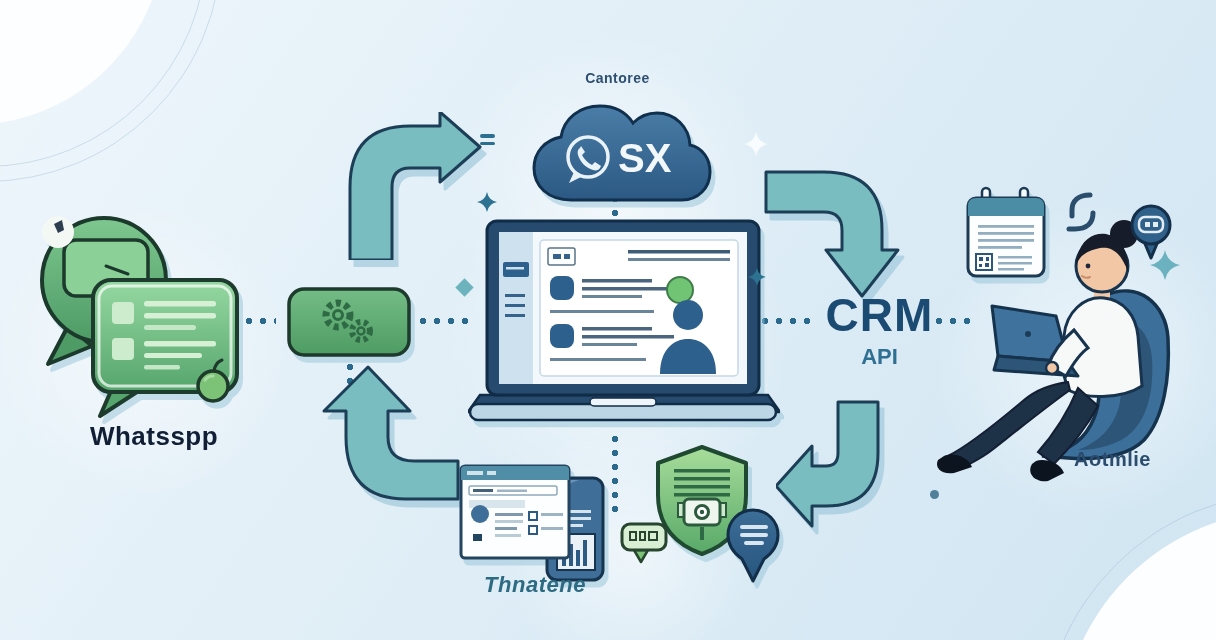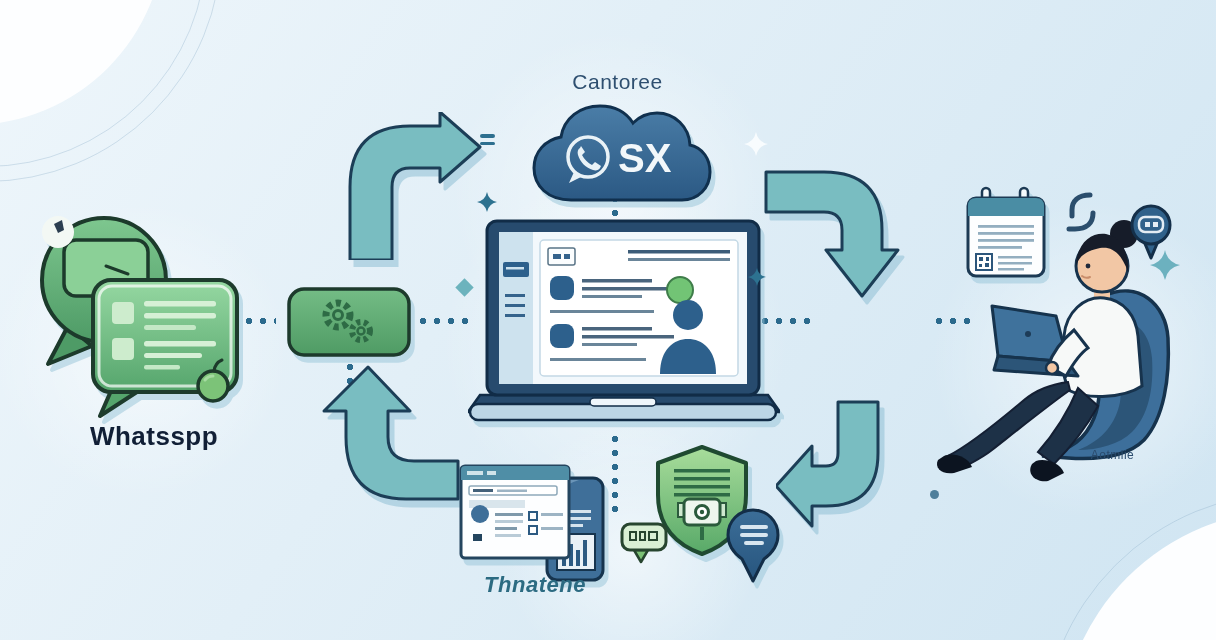--- a/index.html
+++ b/index.html
@@ -13,26 +13,26 @@
     background:radial-gradient(circle,rgba(255,255,255,.55),rgba(255,255,255,0) 70%);}
   .bgcircle{position:absolute;border-radius:50%;background:#fdfeff;}
   .bgring{position:absolute;border-radius:50%;border:1px solid rgba(140,175,200,.35);}
   .dots-h{position:absolute;height:6px;background-repeat:repeat-x;background-size:14px 6px;
     background-image:radial-gradient(circle 3px at 3px 3px,#2b6a8d 98%,transparent);}
   .dots-v{position:absolute;width:6px;background-repeat:repeat-y;background-size:6px 14px;
     background-image:radial-gradient(circle 3px at 3px 3px,#2b6a8d 98%,transparent);}
   .arrow{filter:drop-shadow(5px 7px 0 rgba(150,195,215,.6));}
   .shadowed{filter:drop-shadow(4px 6px 0 rgba(150,195,215,.5));}
   .label{position:absolute;text-align:center;}
-  .label-cloud{font-size:21px;font-weight:400;color:#2e4f70;letter-spacing:.5px;}
+  .label-cloud{font-size:14px;font-weight:700;color:#2e4f70;letter-spacing:.5px;}
   .label-whatsapp{font-size:26px;font-weight:800;color:#111f36;letter-spacing:.5px;}
   .label-crm{font-size:46px;font-weight:800;color:#1b4a72;letter-spacing:1px;line-height:1;}
   .label-api{font-size:22px;font-weight:600;color:#2f6f92;margin-top:6px;}
   .label-teal{font-size:22px;font-weight:600;color:#2c6b82;letter-spacing:.5px;font-style:italic;}
-  .label-person{font-size:12px;font-weight:400;color:#2b4c6e;letter-spacing:.5px;}
+  .label-person{font-size:20px;font-weight:700;color:#2b4c6e;letter-spacing:.5px;}
   .eqbar{width:15px;height:3.5px;background:#2d6f8f;border-radius:2px;margin-bottom:4px;}
   .diamond{position:absolute;background:#6cb3bd;transform:rotate(45deg);}
 </style>
 </head>
 <body>
 
 <div class="canvas">
 
   <div class="bgring" style="left:-250px;top:-290px;width:470px;height:470px;"></div>
   <div class="bgring" style="left:-235px;top:-275px;width:440px;height:440px;"></div>
@@ -169,20 +169,24 @@
           <stop offset="1" stop-color="#4f9b64"></stop>
       </linearGradient>
     </defs>
     <rect x="3" y="3" width="120" height="66" rx="15" fill="url(#g3)" stroke="#1d3a2c" stroke-width="3.5"></rect>
     <circle cx="52" cy="29" r="12" fill="none" stroke="#2e6b45" stroke-width="7" stroke-dasharray="5 4"></circle>
     <circle cx="52" cy="29" r="4.5" fill="none" stroke="#2e6b45" stroke-width="3"></circle>
     <circle cx="75" cy="45" r="9" fill="none" stroke="#2e6b45" stroke-width="6" stroke-dasharray="4 3.5"></circle>
     <circle cx="75" cy="45" r="3.5" fill="none" stroke="#2e6b45" stroke-width="2.5"></circle>
   </svg>
 
+  <div class="label" style="left:812px;top:292px;width:135px;">
+    <div class="label-crm">CRM</div>
+    <div class="label-api">API</div>
+  </div>
 
   <svg class="abs shadowed" style="left:455px;top:450px;" width="160" height="140" viewBox="0 0 160 140">
     <g>
       <rect x="92" y="28" width="56" height="102" rx="10" fill="#3f6f99" stroke="#16344e" stroke-width="3"></rect>
       <path d="M94,62 Q98,38 124,30 L104,30 Q94,36 94,50 Z" fill="#6b95b8"></path>
       <rect x="104" y="60" width="32" height="3" fill="#d6e4ee"></rect>
       <rect x="104" y="67" width="32" height="3" fill="#d6e4ee"></rect>
       <rect x="104" y="74" width="24" height="3" fill="#d6e4ee"></rect>
       <rect x="102" y="84" width="38" height="36" fill="#e9f1f7" stroke="#16344e" stroke-width="2"></rect>
       <rect x="107" y="98" width="4" height="18" fill="#2c5a82"></rect>

